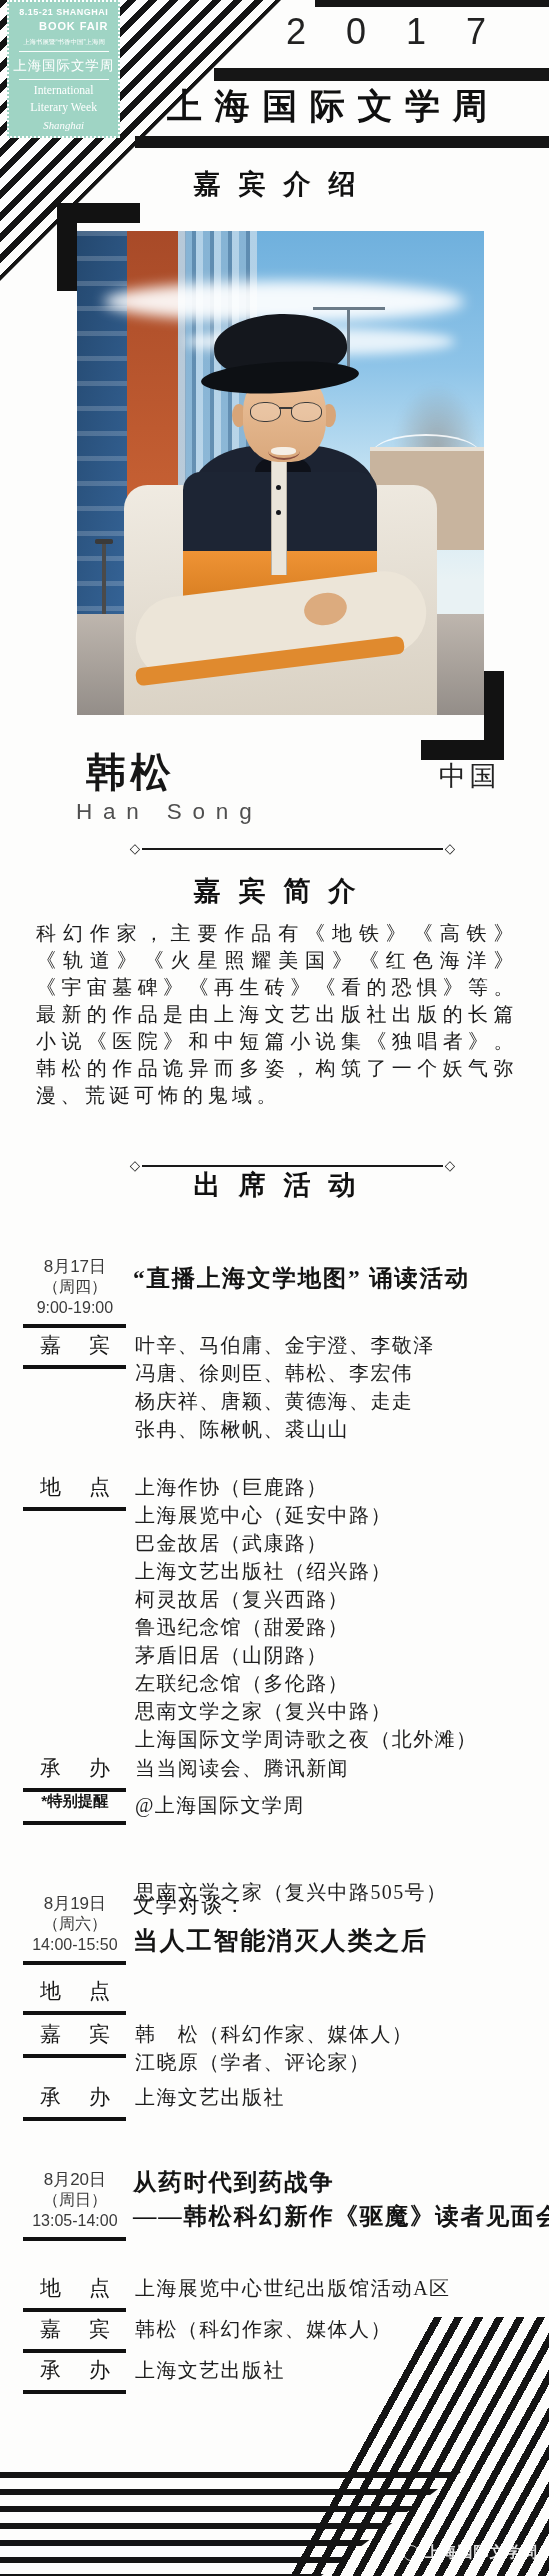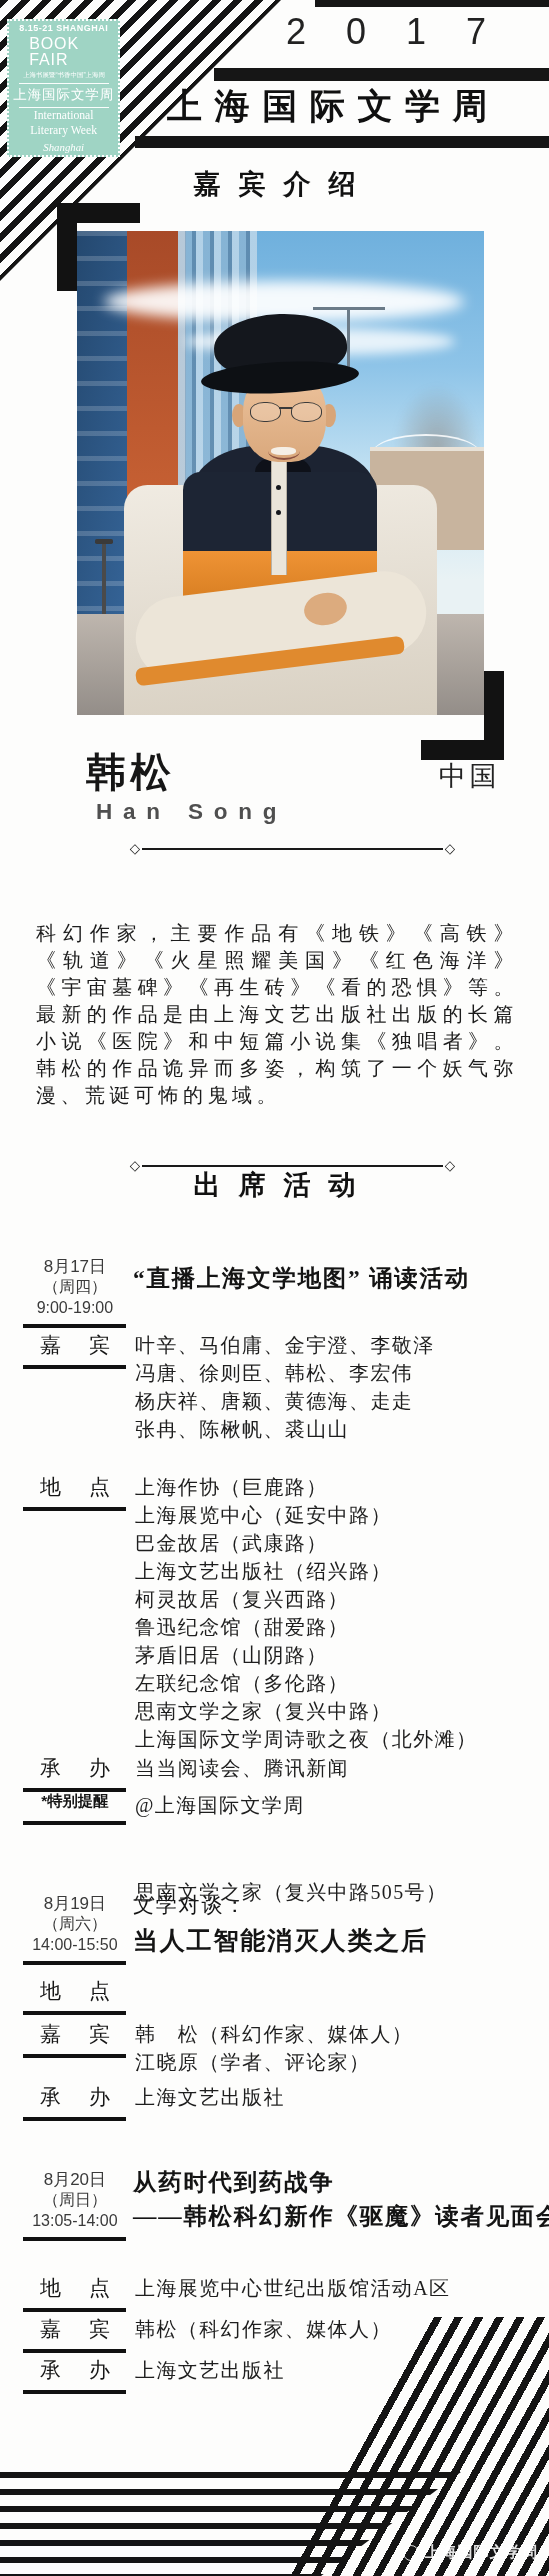--- a/index.html
+++ b/index.html
@@ -5,25 +5,25 @@
   html,body{margin:0;padding:0;background:#e9e9e9;}
   .page{position:relative;width:549px;height:2576px;margin:0 auto;background:#fdfdfc;overflow:hidden;
         font-family:"Liberation Serif","DejaVu Serif",serif;color:#1f1f1f;}
   .abs{position:absolute;}
   .sans{font-family:"Liberation Sans","DejaVu Sans",sans-serif;}
   .bar{background:#161616;}
   
   .hdr-stripes{left:0;top:0;width:281px;height:281px;
      background:repeating-linear-gradient(135deg,#141414 0 6.3px,transparent 6.3px 15px);
      clip-path:polygon(0 0,100% 0,0 100%);}
-  .stamp{left:7.2px;top:19px;width:113px;height:138px;background:#9fd4c4;border:2.7px dotted #ffffff;
+  .stamp{left:7.2px;top:0;width:113px;height:138px;background:#9fd4c4;border:2.7px dotted #ffffff;
      box-sizing:border-box;display:flex;flex-direction:column;justify-content:space-evenly;
-     align-items:center;color:#fff;z-index:3;}
+     align-items:center;text-align:center;color:#fff;z-index:3;}
   .stamp .l1{font-size:9px;font-weight:bold;letter-spacing:0.5px;}
-  .stamp .l2{font-size:16px;font-weight:normal;letter-spacing:0.9px;line-height:1;margin-left:20px;}
+  .stamp .l2{font-size:11px;font-weight:bold;letter-spacing:0.9px;line-height:1;margin-left:20px;}
   .stamp .l3{font-size:6.8px;transform:scale(.95);white-space:nowrap;}
   .stamp .l4{font-size:13.5px;letter-spacing:0.9px;}
   .stamp .l5{font-size:11.7px;line-height:1.1;font-family:"Liberation Serif",serif;}
   .stamp .scr{font-size:10.8px;font-style:italic;}
   .stamp .rule{width:90px;border-top:0.9px solid rgba(255,255,255,.95);height:0;}
   .year{left:286px;top:10.8px;font-size:36px;font-weight:300;letter-spacing:40px;color:#222;
         font-family:"Liberation Sans","DejaVu Sans",sans-serif;white-space:nowrap;}
   .hdr-title{left:167px;top:83px;font-size:35px;font-weight:600;letter-spacing:12.6px;color:#101010;white-space:nowrap;}
   .h-center{left:0;width:549px;text-align:center;font-size:27px;font-weight:bold;letter-spacing:18px;
             text-indent:18px;color:#111;}
@@ -63,21 +63,21 @@
   .ph-yoke{left:106px;top:241px;width:194px;height:86px;background:#1d2534;border-radius:18px 18px 0 0;}
   .ph-orange{left:106px;top:320px;width:194px;height:49px;background:linear-gradient(180deg,#ef9335,#d87f22);}
   .ph-placket{left:194px;top:227px;width:14.4px;height:117px;background:#eae5da;border-left:0.9px solid #b8b2a6;border-right:0.9px solid #b8b2a6;}
   .ph-btn{width:5.4px;height:5.4px;background:#15181d;border-radius:50%;}
   .ph-arms{left:58px;top:353px;width:292px;height:83px;background:#ece5d8;border-radius:43px;transform:rotate(-7deg);}
   .ph-cuff{left:58px;top:421px;width:270px;height:18px;background:#e08a2e;border-radius:7.2px;transform:rotate(-7deg);}
   .ph-hand{left:227px;top:362px;width:43px;height:32px;background:#dcab7e;border-radius:50%;transform:rotate(-10deg);}
   
   .name-cn{left:86px;top:745px;font-size:40px;font-weight:bold;letter-spacing:4.5px;color:#161616;}
   .name-country{left:383px;top:758px;width:117px;text-align:right;font-size:27px;letter-spacing:3.6px;color:#222;}
-  .name-en{left:96px;top:799px;font-size:22.5px;letter-spacing:10.8px;color:#4f4f4f;font-weight:700;}
+  .name-en{left:76px;top:799px;font-size:22.5px;letter-spacing:10.8px;color:#4f4f4f;font-weight:400;}
   
   .divider{left:128px;width:329px;display:flex;align-items:center;color:#1a1a1a;}
   .divider .dline{flex:1;height:1.8px;background:#1a1a1a;}
   .divider .dia{font-size:13.5px;line-height:1;padding:0 1.8px;}
   
   .bio{left:36px;top:920px;width:482px;font-size:20px;line-height:27px;letter-spacing:4.5px;
        text-align:justify;color:#1c1c1c;}
   
   .evt-date{left:23.4px;width:103px;text-align:center;border-bottom:4.5px solid #111;padding-bottom:5px;
             color:#3a3a3a;font-family:"Liberation Sans","DejaVu Sans",sans-serif;}
@@ -178,20 +178,21 @@
   <div class="abs name-cn">韩松</div>
   <div class="abs name-country">中国</div>
   <div class="abs name-en sans">Han Song</div>
 
   <div class="abs divider" style="top:842px;">
     <span class="dia">◇</span>
     <span class="dline"></span>
     <span class="dia">◇</span>
   </div>
 
+  <div class="abs h-center" style="top:873px;">嘉宾简介</div>
   <div class="abs bio">科幻作家，主要作品有《地铁》《高铁》《轨道》《火星照耀美国》《红色海洋》《宇宙墓碑》《再生砖》《看的恐惧》等。最新的作品是由上海文艺出版社出版的长篇小说《医院》和中短篇小说集《独唱者》。韩松的作品诡异而多姿，构筑了一个妖气弥漫、荒诞可怖的鬼域。</div>
 
   <div class="abs divider" style="top:1159px;">
     <span class="dia">◇</span>
     <span class="dline"></span>
     <span class="dia">◇</span>
   </div>
 
   <div class="abs h-center" style="top:1167px;">出席活动</div>
 

